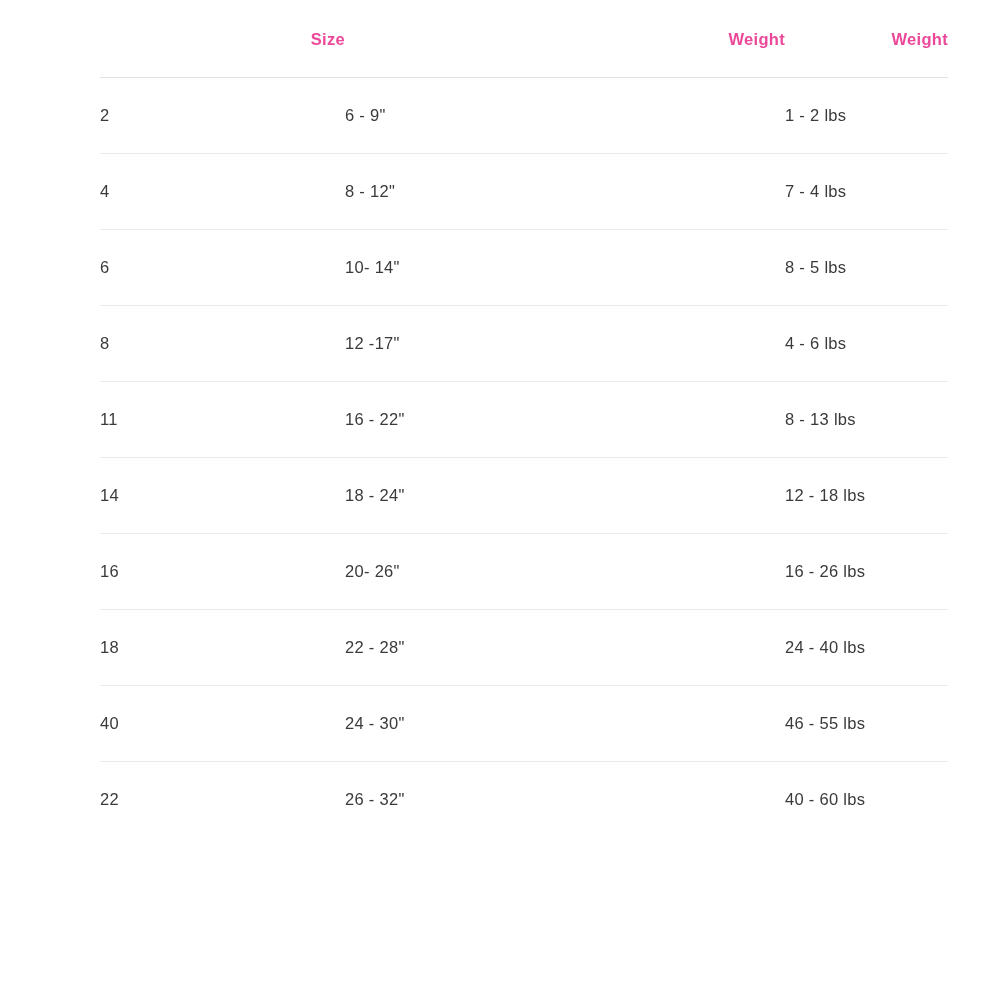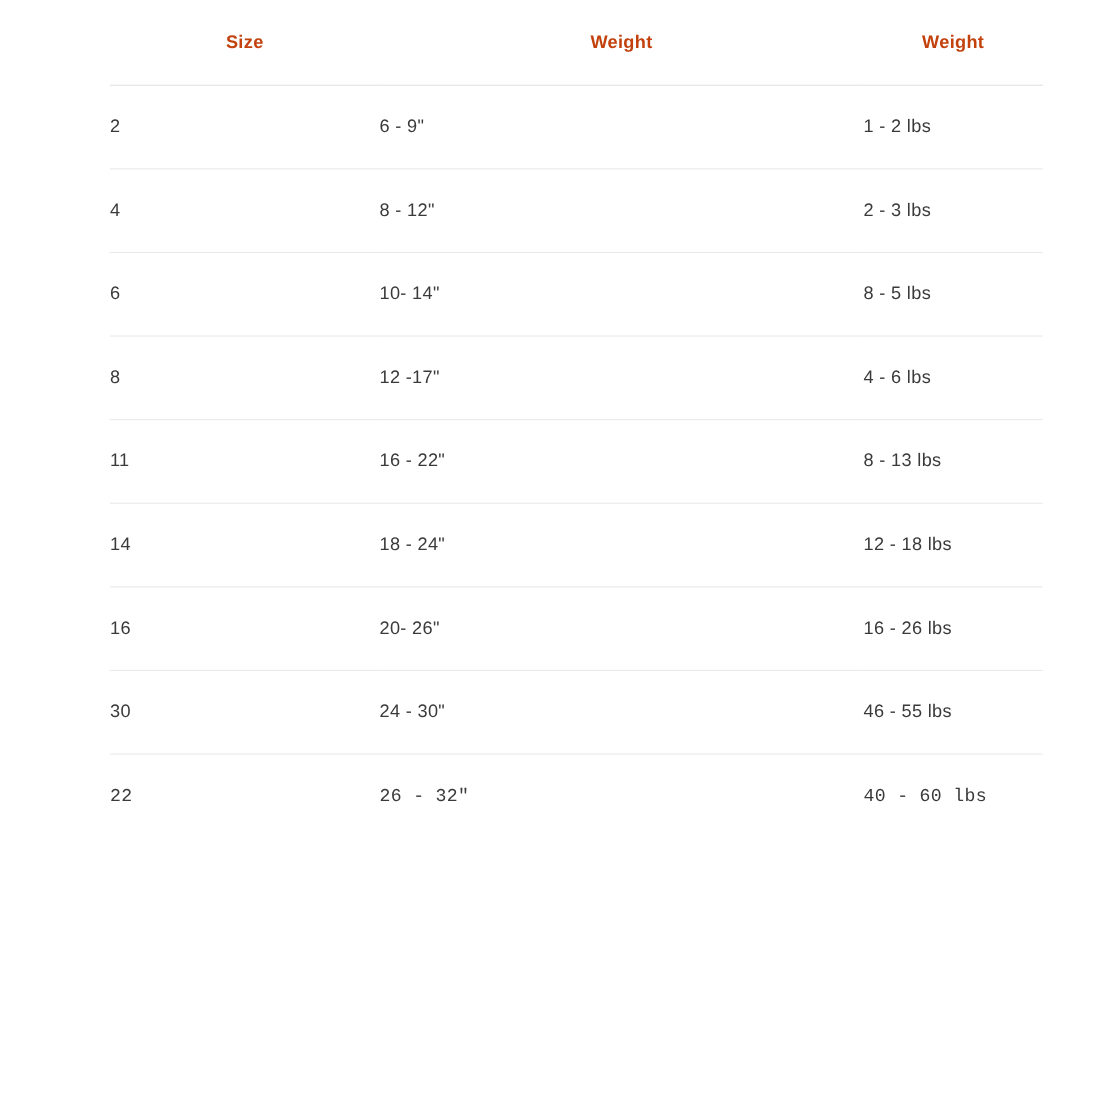--- a/index.html
+++ b/index.html
@@ -25,43 +25,42 @@
     width: 848px;
     margin: 0 0 0 100px;
     border-collapse: collapse;
     table-layout: fixed;
   }
   .size-table col.col-size   { width: 245px; }
   .size-table col.col-girth  { width: 440px; }
   .size-table col.col-weight { width: 163px; }
 
   .size-table thead th {
-    text-align: center;
+    text-align: right;
     font-weight: 700;
     font-size: 16.5px;
     letter-spacing: 0.3px;
-    color: #c2410c;
+    color: #ec4899;
     padding: 30px 0 28px 0;
     border-bottom: 1px solid #e2e2e2;
     vertical-align: middle;
   }
   .size-table tbody td {
     text-align: left;
     font-weight: 400;
     font-size: 16.5px;
     letter-spacing: 0.3px;
     color: #3a3a3a;
     padding: 28px 0 28px 0;
     border-bottom: 1px solid #e9e9e9;
     vertical-align: middle;
     white-space: nowrap;
   }
   .size-table tbody tr:last-child td {
     border-bottom: none;
-    font-family: Liberation Mono, monospace;
   }
 </style>
 </head>
 <body>
 
 <div class="page">
   <table class="size-table">
     <colgroup>
       <col class="col-size">
       <col class="col-girth">
@@ -76,21 +75,21 @@
     </thead>
     <tbody>
       <tr>
         <td>2</td>
         <td>6 - 9"</td>
         <td>1 - 2 lbs</td>
       </tr>
       <tr>
         <td>4</td>
         <td>8 - 12"</td>
-        <td>2 - 3 lbs</td>
+        <td>7 - 4 lbs</td>
       </tr>
       <tr>
         <td>6</td>
         <td>10- 14"</td>
         <td>8 - 5 lbs</td>
       </tr>
       <tr>
         <td>8</td>
         <td>12 -17"</td>
         <td>4 - 6 lbs</td>
@@ -104,21 +103,26 @@
         <td>14</td>
         <td>18 - 24"</td>
         <td>12 - 18 lbs</td>
       </tr>
       <tr>
         <td>16</td>
         <td>20- 26"</td>
         <td>16 - 26 lbs</td>
       </tr>
       <tr>
-        <td>30</td>
+        <td>18</td>
+        <td>22 - 28"</td>
+        <td>24 - 40 lbs</td>
+      </tr>
+      <tr>
+        <td>40</td>
         <td>24 - 30"</td>
         <td>46 - 55 lbs</td>
       </tr>
       <tr>
         <td>22</td>
         <td>26 - 32"</td>
         <td>40 - 60 lbs</td>
       </tr>
     </tbody>
   </table>

